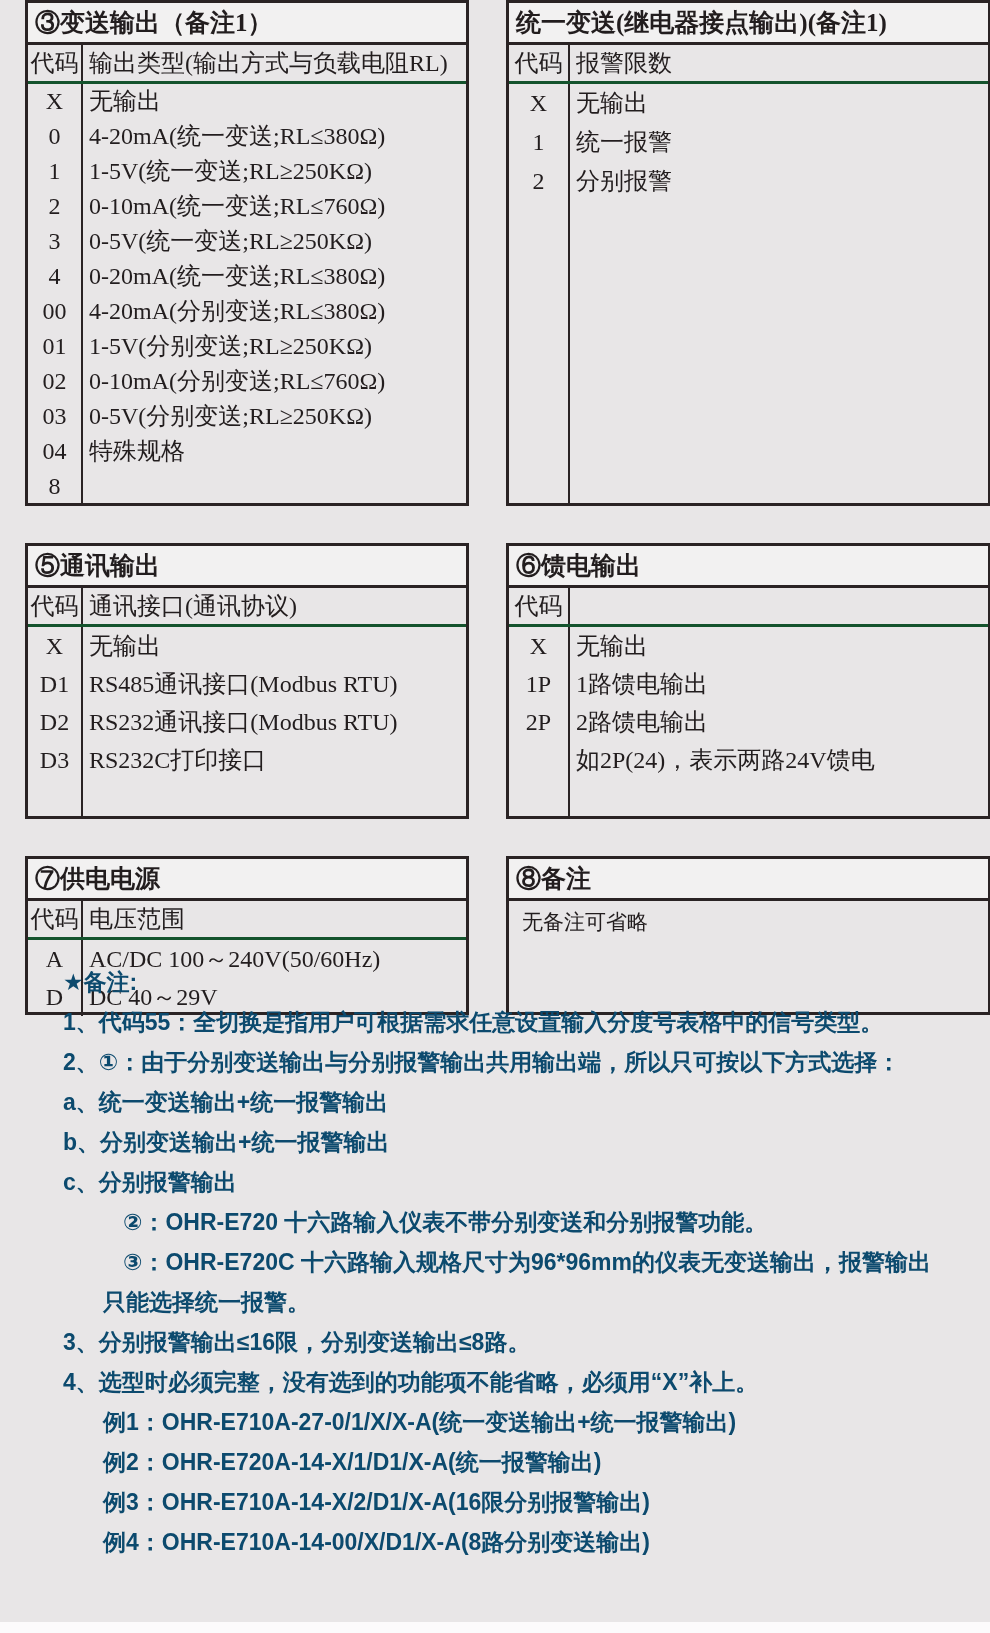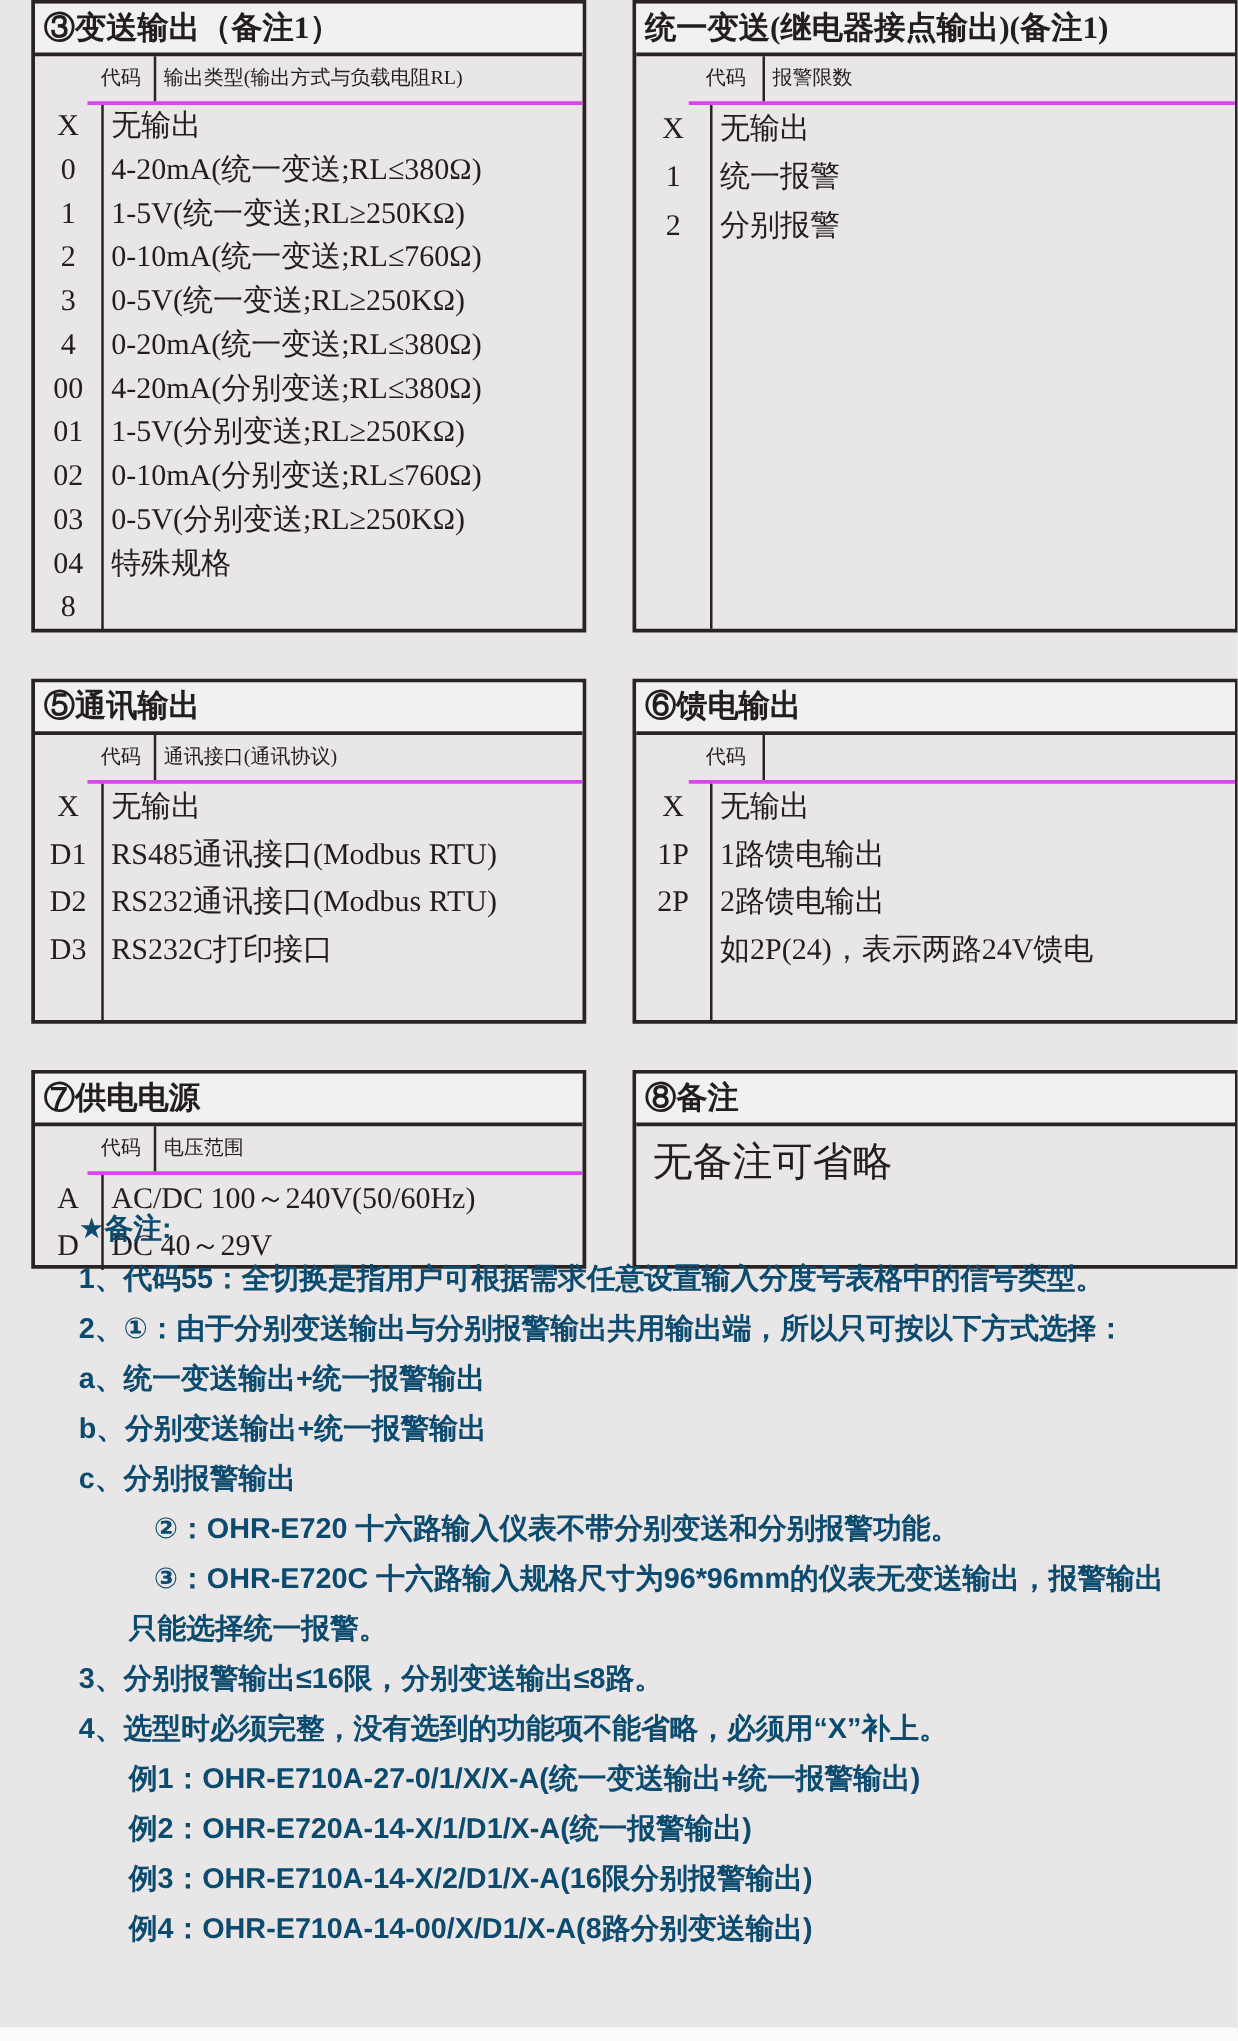--- a/index.html
+++ b/index.html
@@ -20,31 +20,31 @@
     border:3px solid #2a2324;box-sizing:border-box;
     display:flex;flex-direction:column;background:#e8e6e7;
   }
   .sec-title{
     height:39px;line-height:39px;flex:none;
     background:#f2f1f1;border-bottom:3px solid #2a2324;
     font-weight:bold;font-size:25px;padding-left:7px;white-space:nowrap;
   }
   .sec-head{
     display:flex;height:36px;line-height:36px;flex:none;
-    border-bottom:3px solid #d946ef;font-size:16px;margin-left:42px;
+    border-bottom:3px solid #14532d;font-size:24px;
   }
   .code-w{width:55px;flex:none;border-right:2px solid #2a2324;text-align:center;box-sizing:border-box;}
   .rbox .code-w{width:61px;}
   .desc-w{flex:1;padding-left:6px;white-space:nowrap;overflow:hidden;}
   .sec-body{flex:1;display:flex;font-size:24px;}
   .colstack{display:flex;flex-direction:column;}
   .cell{height:35px;line-height:35px;white-space:nowrap;}
   .s4 .cell{height:39px;line-height:39px;}
   .s5 .cell,.s6 .cell,.s7 .cell{height:38px;line-height:38px;}
-  .s8-body{flex:1;font-size:32px;padding:7px 0 0 13px;white-space:nowrap;}
+  .s8-body{flex:1;font-size:21px;padding:7px 0 0 13px;white-space:nowrap;}
   .notes{
     position:absolute;left:0;top:962px;width:990px;
     font-family:"Liberation Sans","DejaVu Sans",sans-serif;
     font-weight:600;font-size:23px;color:#0c4a6e;
   }
   .nline{height:40px;line-height:40px;white-space:nowrap;}
   .ind0{padding-left:63px;}
   .ind1{padding-left:85px;margin-left:38px;}
   .ind2{padding-left:103px;}
   .ind3{padding-left:63px;}

